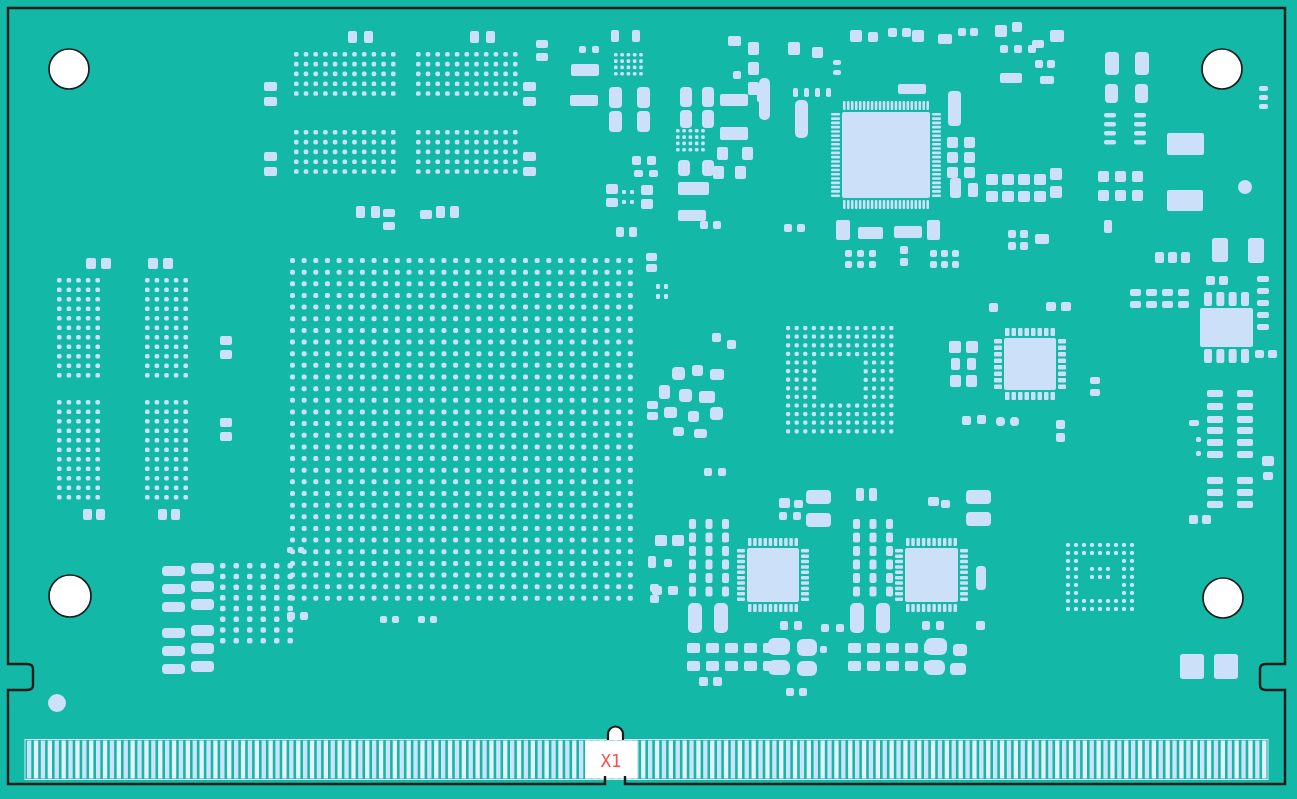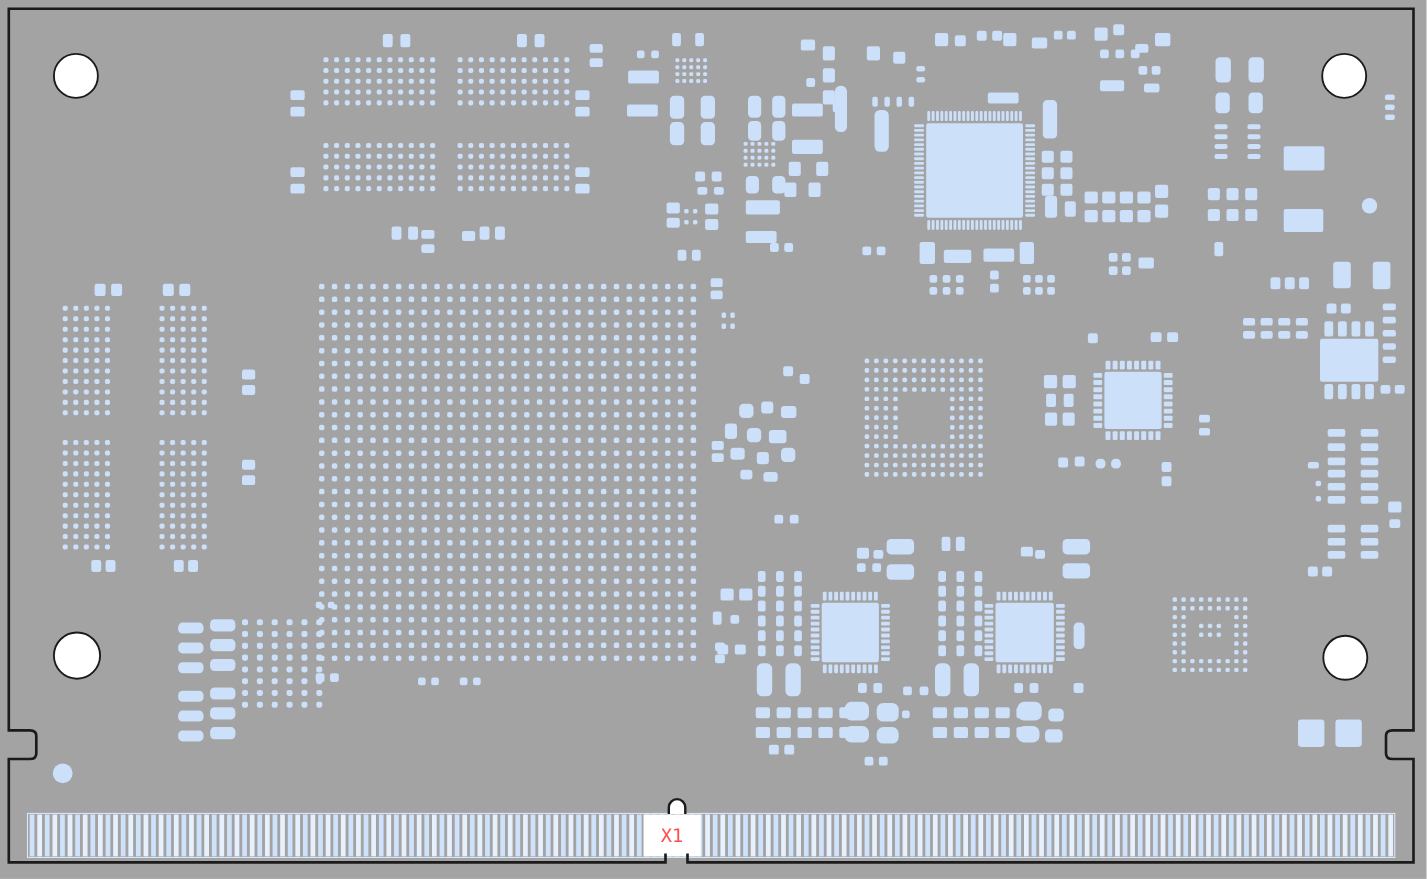--- a/index.html
+++ b/index.html
@@ -1,16 +1,16 @@
 <!DOCTYPE html>
 <html><head>
 <meta charset="utf-8">
 <style>
   html,body{margin:0;padding:0;background:#ffffff;}
-  .canvas{position:relative;width:1297px;height:799px;background:#a3a3a3;overflow:hidden;
+  .canvas{position:relative;width:1297px;height:799px;background:#14b8a6;overflow:hidden;
           font-family:"DejaVu Sans Mono","Liberation Mono",monospace;}
   svg{display:block;}
   text{font-family:"DejaVu Sans Mono","Liberation Mono",monospace;}
 </style>
 </head>
 <body>
 
 <div class="canvas">
   <svg id="pcb" width="1297" height="799" viewBox="0 0 1297 799">
     <g id="comps">

